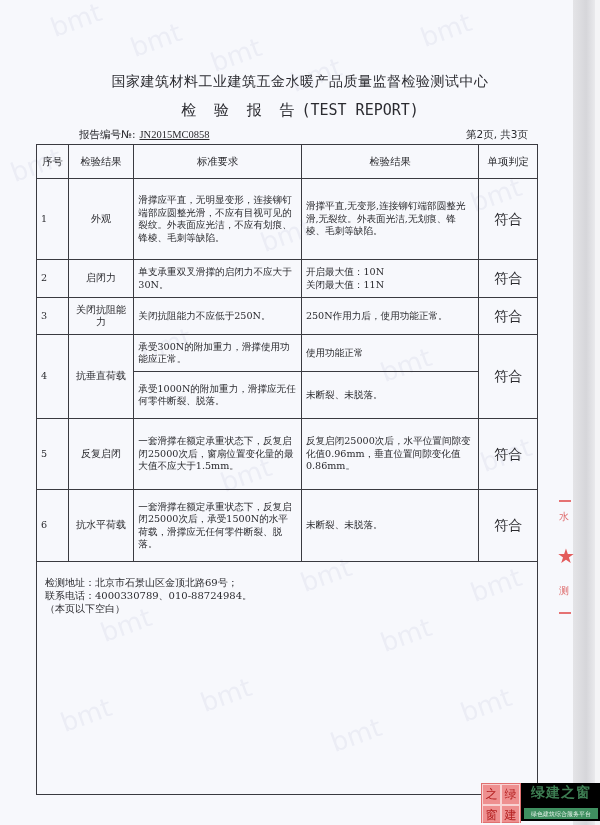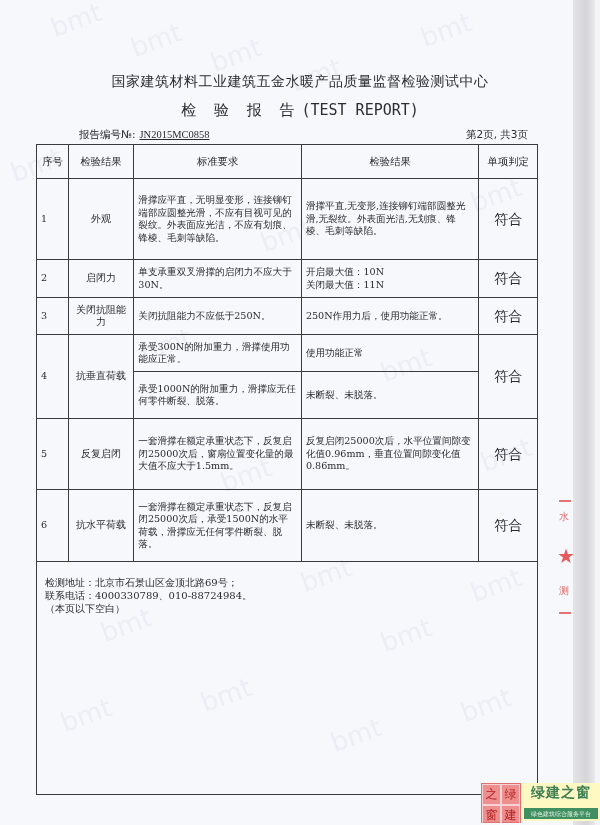--- a/index.html
+++ b/index.html
@@ -63,21 +63,21 @@
   .stamp-right .ch { position:absolute; left:2px; font-size:10px; color:#d95050; opacity:0.85; }
   .stamp-right .star { position:absolute; left:0px; top:44px; font-size:20px; color:#e04040; opacity:0.85; }
   .logo {
     position: absolute; left: 481px; top: 783px; height: 38px; display: flex;
   }
   .logo .seal {
     width: 38px; height: 38px; background: #ee8f8f; display: grid;
     grid-template-columns: 1fr 1fr; grid-template-rows: 1fr 1fr; border: 1px solid #e07070;
   }
   .logo .seal span { font-size: 12px; color: #b42020; text-align:center; line-height:19px; font-family:"DejaVu Sans", sans-serif; border: 1px solid rgba(255,255,255,0.6); }
-  .logo .brand { background: #fef9c3; width: 80px; height: 38px; position: relative; }
+  .logo .brand { background: #000000; width: 80px; height: 38px; position: relative; }
   .logo .brand .name { position:absolute; top:1px; left:2px; width:76px; text-align:center; font-size:14px; color:#3d7d52; font-family:"DejaVu Sans", sans-serif; letter-spacing:1px; font-weight:bold; }
   .logo .brand .tag { position:absolute; bottom:2px; left:3px; width:74px; height:11px; background:#3f8f60; color:#e8f5ec; font-size:6px; line-height:11px; text-align:center; font-family:"DejaVu Sans", sans-serif; }
 </style>
 </head>
 <body>
 
 <div class="scan-edge"></div>
 <div class="scan-edge-right"></div>
 
 <div class="watermark-layer">

